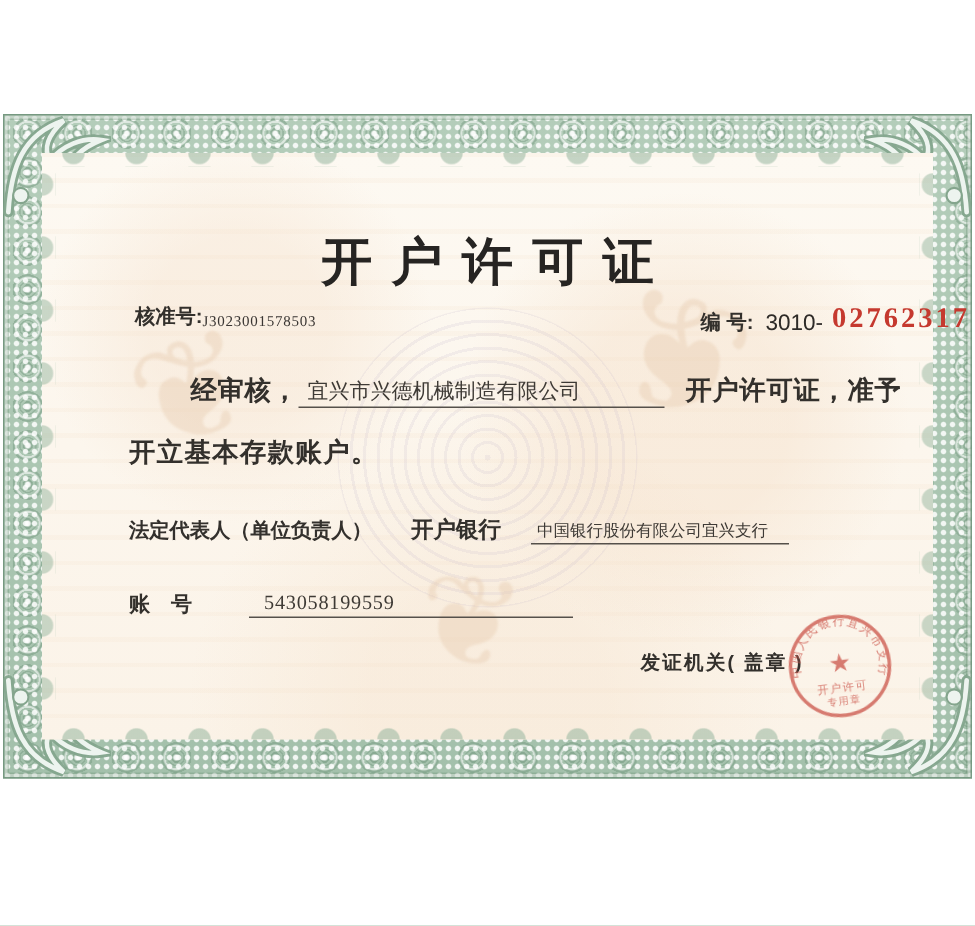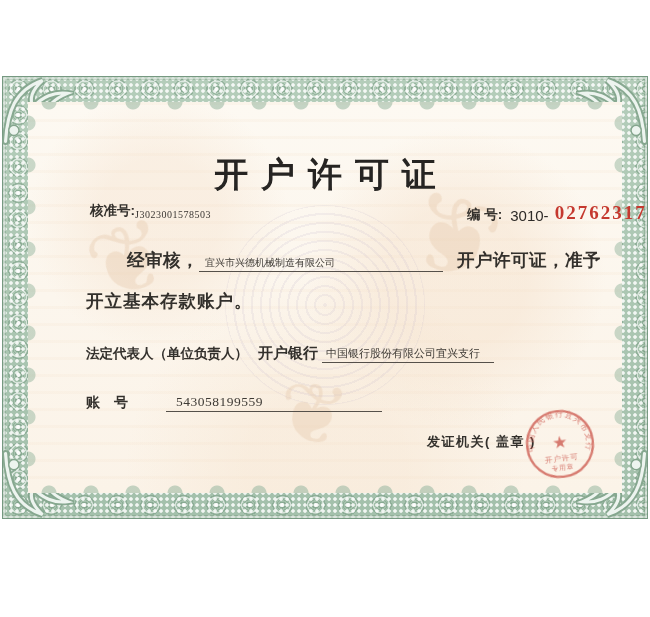--- a/index.html
+++ b/index.html
@@ -86,24 +86,24 @@
     display:inline-block;border-bottom:1px solid #55504a;color:#3e3a35;
     font-family:"Liberation Serif","DejaVu Serif",serif;
   }
   .approval{left:62px;top:100px;font-size:13.5px;}
   .approval .val{margin-left:0;font-size:10px;letter-spacing:.5px;color:#3a3633;}
   .serialrow{left:439px;top:100px;font-size:13.5px;}
   .serialrow .prefix{margin-left:8px;font-size:15px;color:#2e2b28;}
   .serialrow .rednum{margin-left:6px;font-size:19px;font-weight:bold;letter-spacing:2px;}
   .line1{left:99px;top:146px;font-size:17.5px;}
   .line1 .lbl{letter-spacing:.5px;}
-  .line1 .company{width:238px;font-size:10px;padding:0 0 1px 6px;}
+  .line1 .company{width:238px;font-size:14px;padding:0 0 1px 6px;}
   .line1 .suffix{margin-left:14px;}
   .line2{left:58px;top:187px;font-size:17.5px;letter-spacing:1px;}
-  .row3{left:58px;top:242px;font-size:13.5px;}
+  .row3{left:58px;top:242px;font-size:13.5px;gap:16px;}
   .row3 .name{width:120px;margin-left:4px;font-size:12.5px;padding:0 0 1px 10px;}
   .row3 .banklbl{margin-left:10px;font-size:15px;}
   .row3 .bank{width:168px;margin-left:4px;font-size:11px;padding:0 0 1px 4px;}
   .row4{left:58px;top:292px;font-size:14px;gap:32px;}
   .row4 .acct{width:206px;margin-left:6px;font-size:13.5px;letter-spacing:.5px;padding:0 0 1px 10px;}
   .issuer{left:399px;top:331px;font-size:13px;font-weight:bold;color:#33302c;letter-spacing:1.5px;}
   .daterow{left:387px;top:353px;font-size:13.5px;color:#2f2c29;}
   .daterow .num{font-family:"Liberation Serif","DejaVu Serif",serif;letter-spacing:1px;}
   .daterow .unit{font-weight:bold;font-size:12px;margin:0 5px;position:relative;top:-1px;}
   

